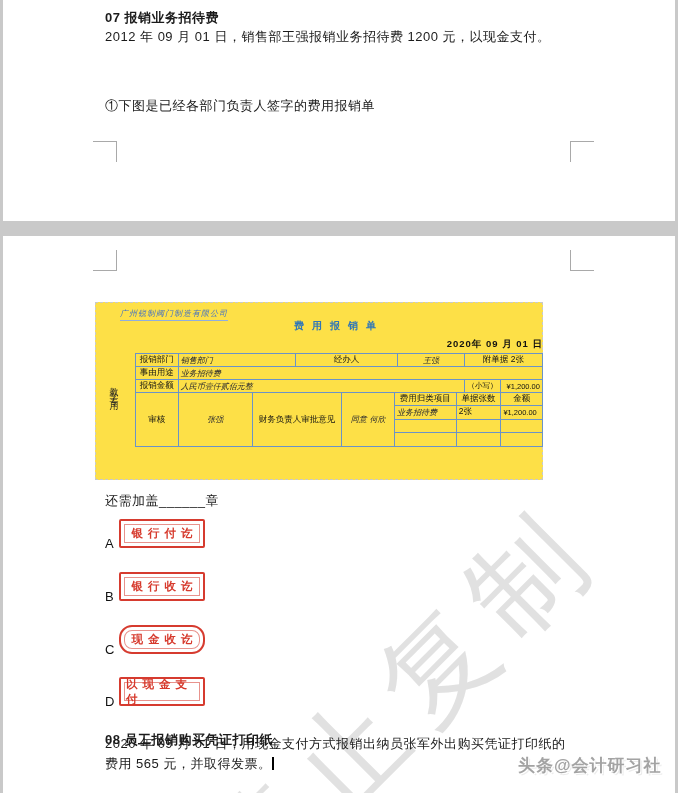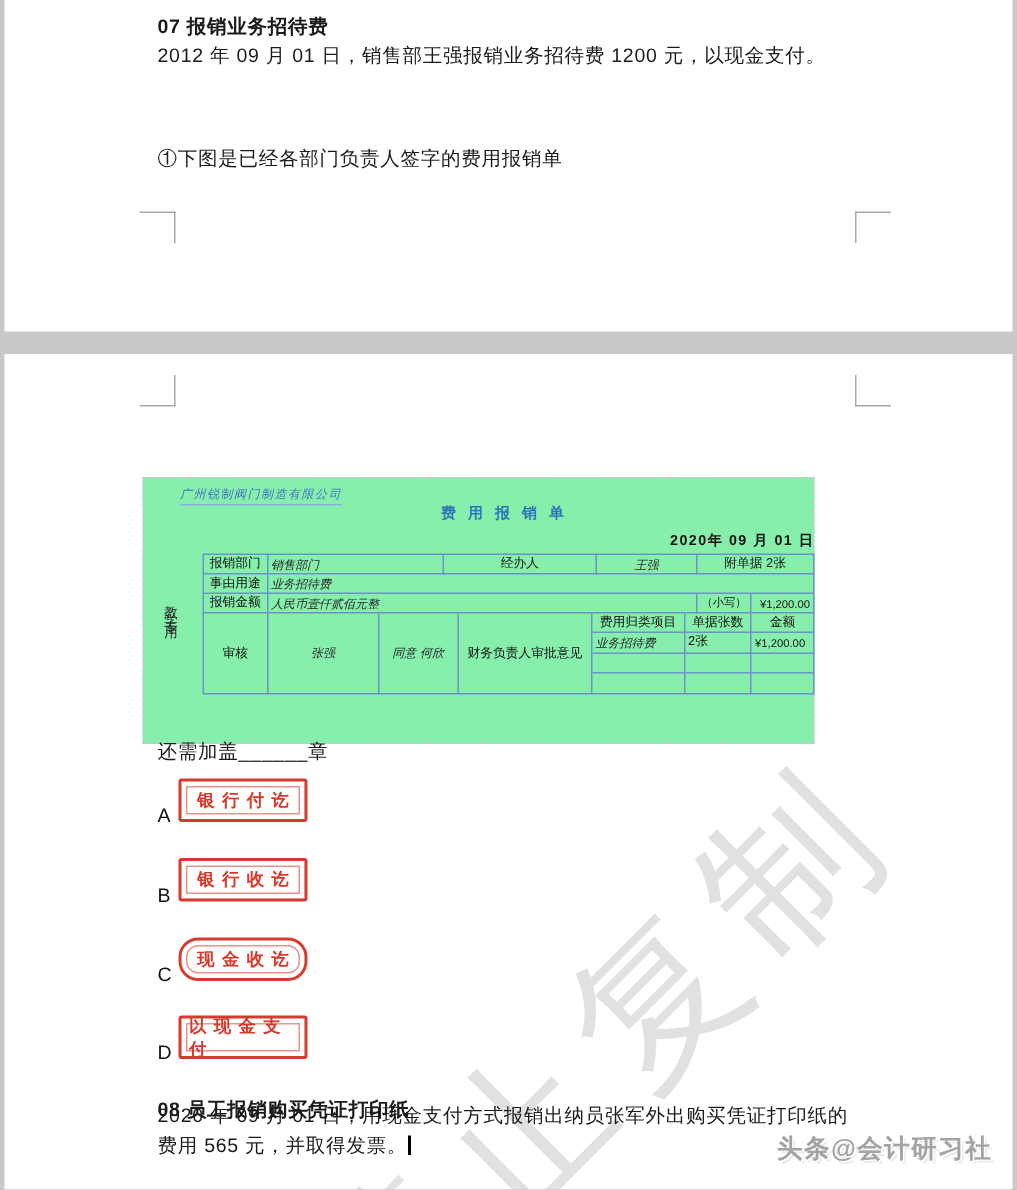--- a/index.html
+++ b/index.html
@@ -13,21 +13,21 @@
   .mark{position:absolute; width:23px; height:20px;}
   .mark.tl{border-top:1px solid #a9a9a9; border-right:1px solid #a9a9a9;}
   .mark.tr{border-top:1px solid #a9a9a9; border-left:1px solid #a9a9a9;}
   .mark.bl{border-bottom:1px solid #a9a9a9; border-right:1px solid #a9a9a9;}
   .mark.br{border-bottom:1px solid #a9a9a9; border-left:1px solid #a9a9a9;}
 
   .doctext{position:absolute; left:102px; width:472px; color:#1b1b1b; font-size:13px; line-height:1.5; letter-spacing:0.5px;}
   .h{font-weight:bold;}
 
   
-  #formbox{position:absolute; left:92px; top:82px; width:446px; height:176px; border:1px dashed #c9c9c9; background:#86efac;}
+  #formbox{position:absolute; left:92px; top:66px; width:446px; height:176px; border:1px dashed #c9c9c9; background:#fde047;}
   .company{position:absolute; left:24px; top:5px; font-size:8px; font-style:italic; color:#4472c4; border-bottom:1px solid #8faee0; padding-bottom:1px; letter-spacing:1px;}
   .ftitle{position:absolute; left:39px; top:16px; width:408px; text-align:center; color:#2f76b8; font-size:10px; font-weight:600; letter-spacing:8px;}
   .fdate{position:absolute; left:39px; top:35px; width:408px; text-align:right; color:#111; font-size:9.5px; font-weight:bold; letter-spacing:1px;}
   .sidelabel{position:absolute; left:13px; top:77px; writing-mode:vertical-rl; font-size:9px; color:#222; letter-spacing:5px; line-height:1;}
 
   #ftable{position:absolute; left:39px; top:50px; width:408px; border:1px solid #6b93c7; box-sizing:border-box; font-size:8.5px; color:#111;}
   .frow{display:flex; height:13px;}
   .cell{box-sizing:border-box; border-right:1px solid #6b93c7; border-bottom:1px solid #6b93c7; display:flex; align-items:center; padding:0 2px; white-space:nowrap; overflow:hidden;}
   .cell.last{border-right:none;}
   .cell.c{justify-content:center;}
@@ -96,22 +96,22 @@
         <div class="frow">
           <div class="cell c" style="width:10.5%;">报销金额</div>
           <div class="cell hand" style="width:70.5%;">人民币壹仟贰佰元整</div>
           <div class="cell c" style="width:9%; font-size:7.5px;">（小写）</div>
           <div class="cell r last" style="width:10%; font-size:7.5px;">¥1,200.00</div>
         </div>
 
         <div class="midwrap">
           <div class="midcell" style="width:10.5%;">审核</div>
           <div class="midcell hand" style="width:18.3%;">张强</div>
+          <div class="midcell" style="width:22%;">财务负责人审批意见</div>
           <div class="midcell hand" style="width:13%;">同意 何欣</div>
-          <div class="midcell" style="width:22%;">财务负责人审批意见</div>
           <div class="midgrid">
             <div class="gcell hdr">费用归类项目</div>
             <div class="gcell hdr">单据张数</div>
             <div class="gcell hdr">金额</div>
             <div class="gcell hand">业务招待费</div>
             <div class="gcell r">2张</div>
             <div class="gcell r" style="font-size:7.5px;">¥1,200.00</div>
             <div class="gcell"></div>
             <div class="gcell"></div>
             <div class="gcell"></div>

